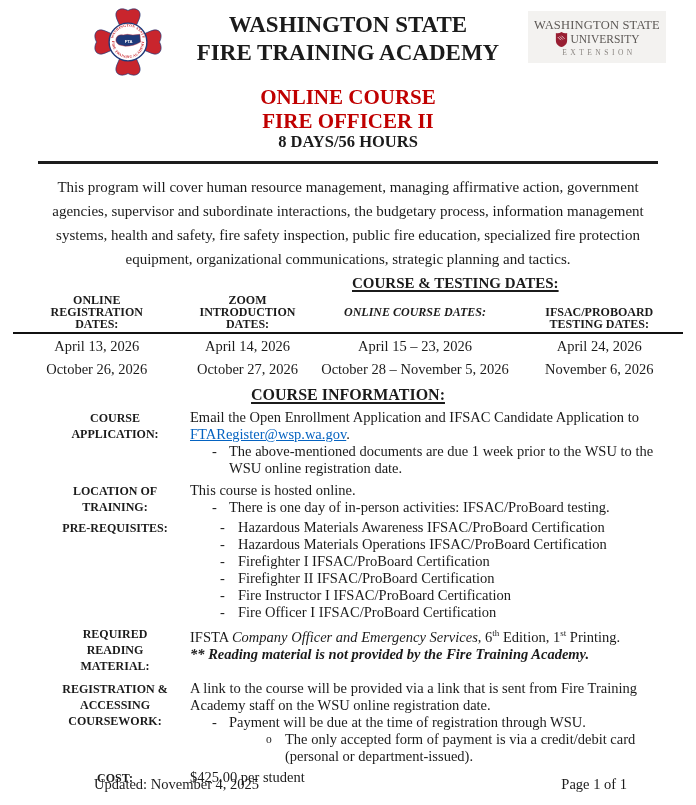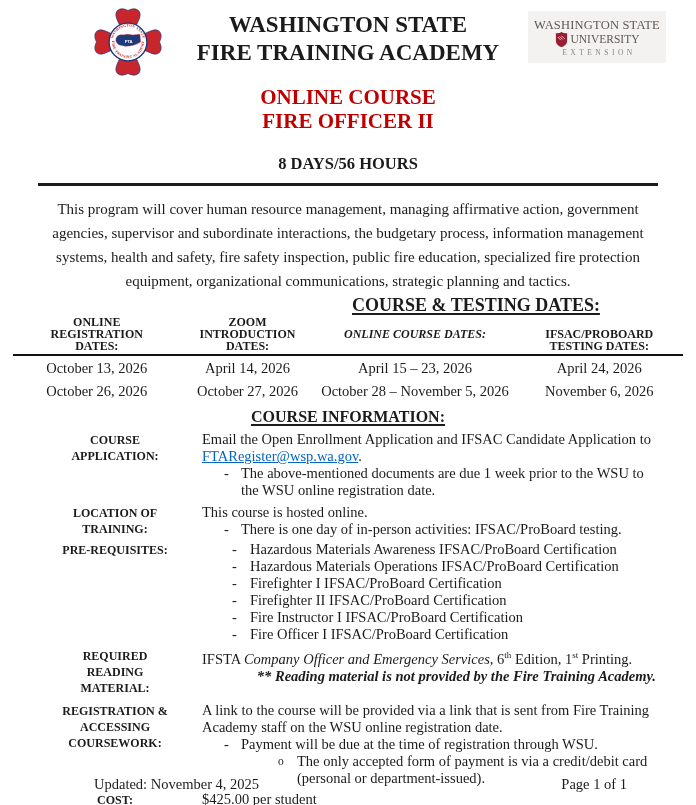--- a/index.html
+++ b/index.html
@@ -17,28 +17,28 @@
     position:absolute; right:30px; top:11px; width:138px; height:52px;
     background:#f3f2f0; display:flex; flex-direction:column; align-items:center;
     justify-content:center; padding-top:2px; box-sizing:border-box;
   }
   .wsu-line1 { font-size:12.5px; line-height:13px; color:#5c5855; letter-spacing:0.2px; }
   .wsu-line2 { display:flex; align-items:center; gap:3px; font-size:11.5px; line-height:13px; color:#5c5855; }
   .wsu-shield { width:13px; height:15px; }
   .wsu-line3 { font-size:7.5px; letter-spacing:3.5px; color:#8a8580; line-height:10px; margin-top:1px; padding-left:4px; }
   
   .course-title { text-align:center; color:#C00000; font-weight:bold; font-size:21px; line-height:24px; margin-top:7px; }
-  .duration { text-align:center; font-weight:bold; font-size:16.5px; line-height:17px; margin-top:22px; }
+  .duration { text-align:center; font-weight:bold; font-size:16.5px; line-height:17px; margin-top:0; }
   .rule-thick { margin:11px 38px 0 38px; border-top:3px solid #1c1c1c; }
   
   .intro { width:606px; margin:11px auto 0; text-align:center; font-size:15px; line-height:24px; }
   
   .dates-heading-row { margin-top:3px; height:18px; }
   .dates-heading {
-    margin-left:352px; display:inline-block; font-weight:bold; font-size:18px; line-height:18px;
+    margin-left:352px; display:inline-block; font-weight:bold; font-size:15px; line-height:18px;
   }
   .u { text-decoration:underline; text-underline-offset:2px; text-decoration-thickness:1.5px; }
   .dates-table { margin:2px 13px 0 13px; }
   .dt-head {
     display:grid; grid-template-columns:25% 20% 30% 25%; align-items:end;
     font-weight:bold; font-size:12px; line-height:12px; text-align:center;
   }
   .dt-h { white-space:pre-line; }
   .one-up { padding-bottom:12px;font-style:italic; }
   .dt-rule { border-top:2.5px solid #111; margin-top:2px; }
@@ -48,29 +48,29 @@
   
   .info-heading { text-align:center; font-weight:bold; font-size:16px; line-height:20px; margin-top:8px; }
   .info { margin:4px 40px 0 40px; }
   .info-row { display:flex; }
   .mb-app { margin-bottom:5px; } .mb-loc { margin-bottom:3px; } .mb-pre { margin-bottom:4px; }
   .mb-read { margin-bottom:6px; } .mb-reg { margin-bottom:4px; }
   .info-label {
     flex:none; width:150px; text-align:center; font-weight:bold; font-size:12px;
     line-height:16px; white-space:pre-line; padding-top:1px;
   }
-  .info-content { margin-left:12px; width:472px; font-size:14.5px; line-height:17px; }
+  .info-content { margin-left:0; width:472px; font-size:14.5px; line-height:17px; }
   .b1 { display:flex; padding-left:22px; }
   .b1 .mk { flex:none; width:8px; margin-right:9px; }
   .prereq .b1 { padding-left:30px; }
   .prereq .b1 .mk { margin-right:10px; }
   .b2 { display:flex; padding-left:76px; }
   .b2 .mk2 { flex:none; width:10px; margin-right:9px; font-size:11.5px; }
   .email-link { color:#0563C1; text-decoration:underline; cursor:pointer; }
-  .note { font-weight:bold; font-style:italic;text-align:right; }
+  .note { font-weight:bold; font-style:italic; }
   sup { font-size:9px; }
   
   .footer {
     position:absolute; left:16px; right:0; bottom:12px; display:flex;
     justify-content:space-between; padding:0 69px 0 78px; font-size:14.5px;
   }
   
   .ring-text { font-size:5.2px; font-weight:bold; fill:#c9252d; letter-spacing:0.3px; }
   .fta-text { font-size:6px; font-weight:bold; fill:#ffffff; font-family:"Liberation Sans",sans-serif; }
 </style>
@@ -136,21 +136,21 @@
 DATES:</div>
       <div class="dt-h">ZOOM
 INTRODUCTION
 DATES:</div>
       <div class="dt-h one-up">ONLINE COURSE DATES:</div>
       <div class="dt-h">IFSAC/PROBOARD
 TESTING DATES:</div>
     </div>
     <div class="dt-rule"></div>
     <div class="dt-row r1">
-      <div>October 13, 2026</div>
+      <div>April 13, 2026</div>
       <div>April 14, 2026</div>
       <div>April 15 – 23, 2026</div>
       <div>April 24, 2026</div>
     </div>
     <div class="dt-row r2">
       <div>October 26, 2026</div>
       <div>October 27, 2026</div>
       <div>October 28 – November 5, 2026</div>
       <div>November 6, 2026</div>
     </div>

